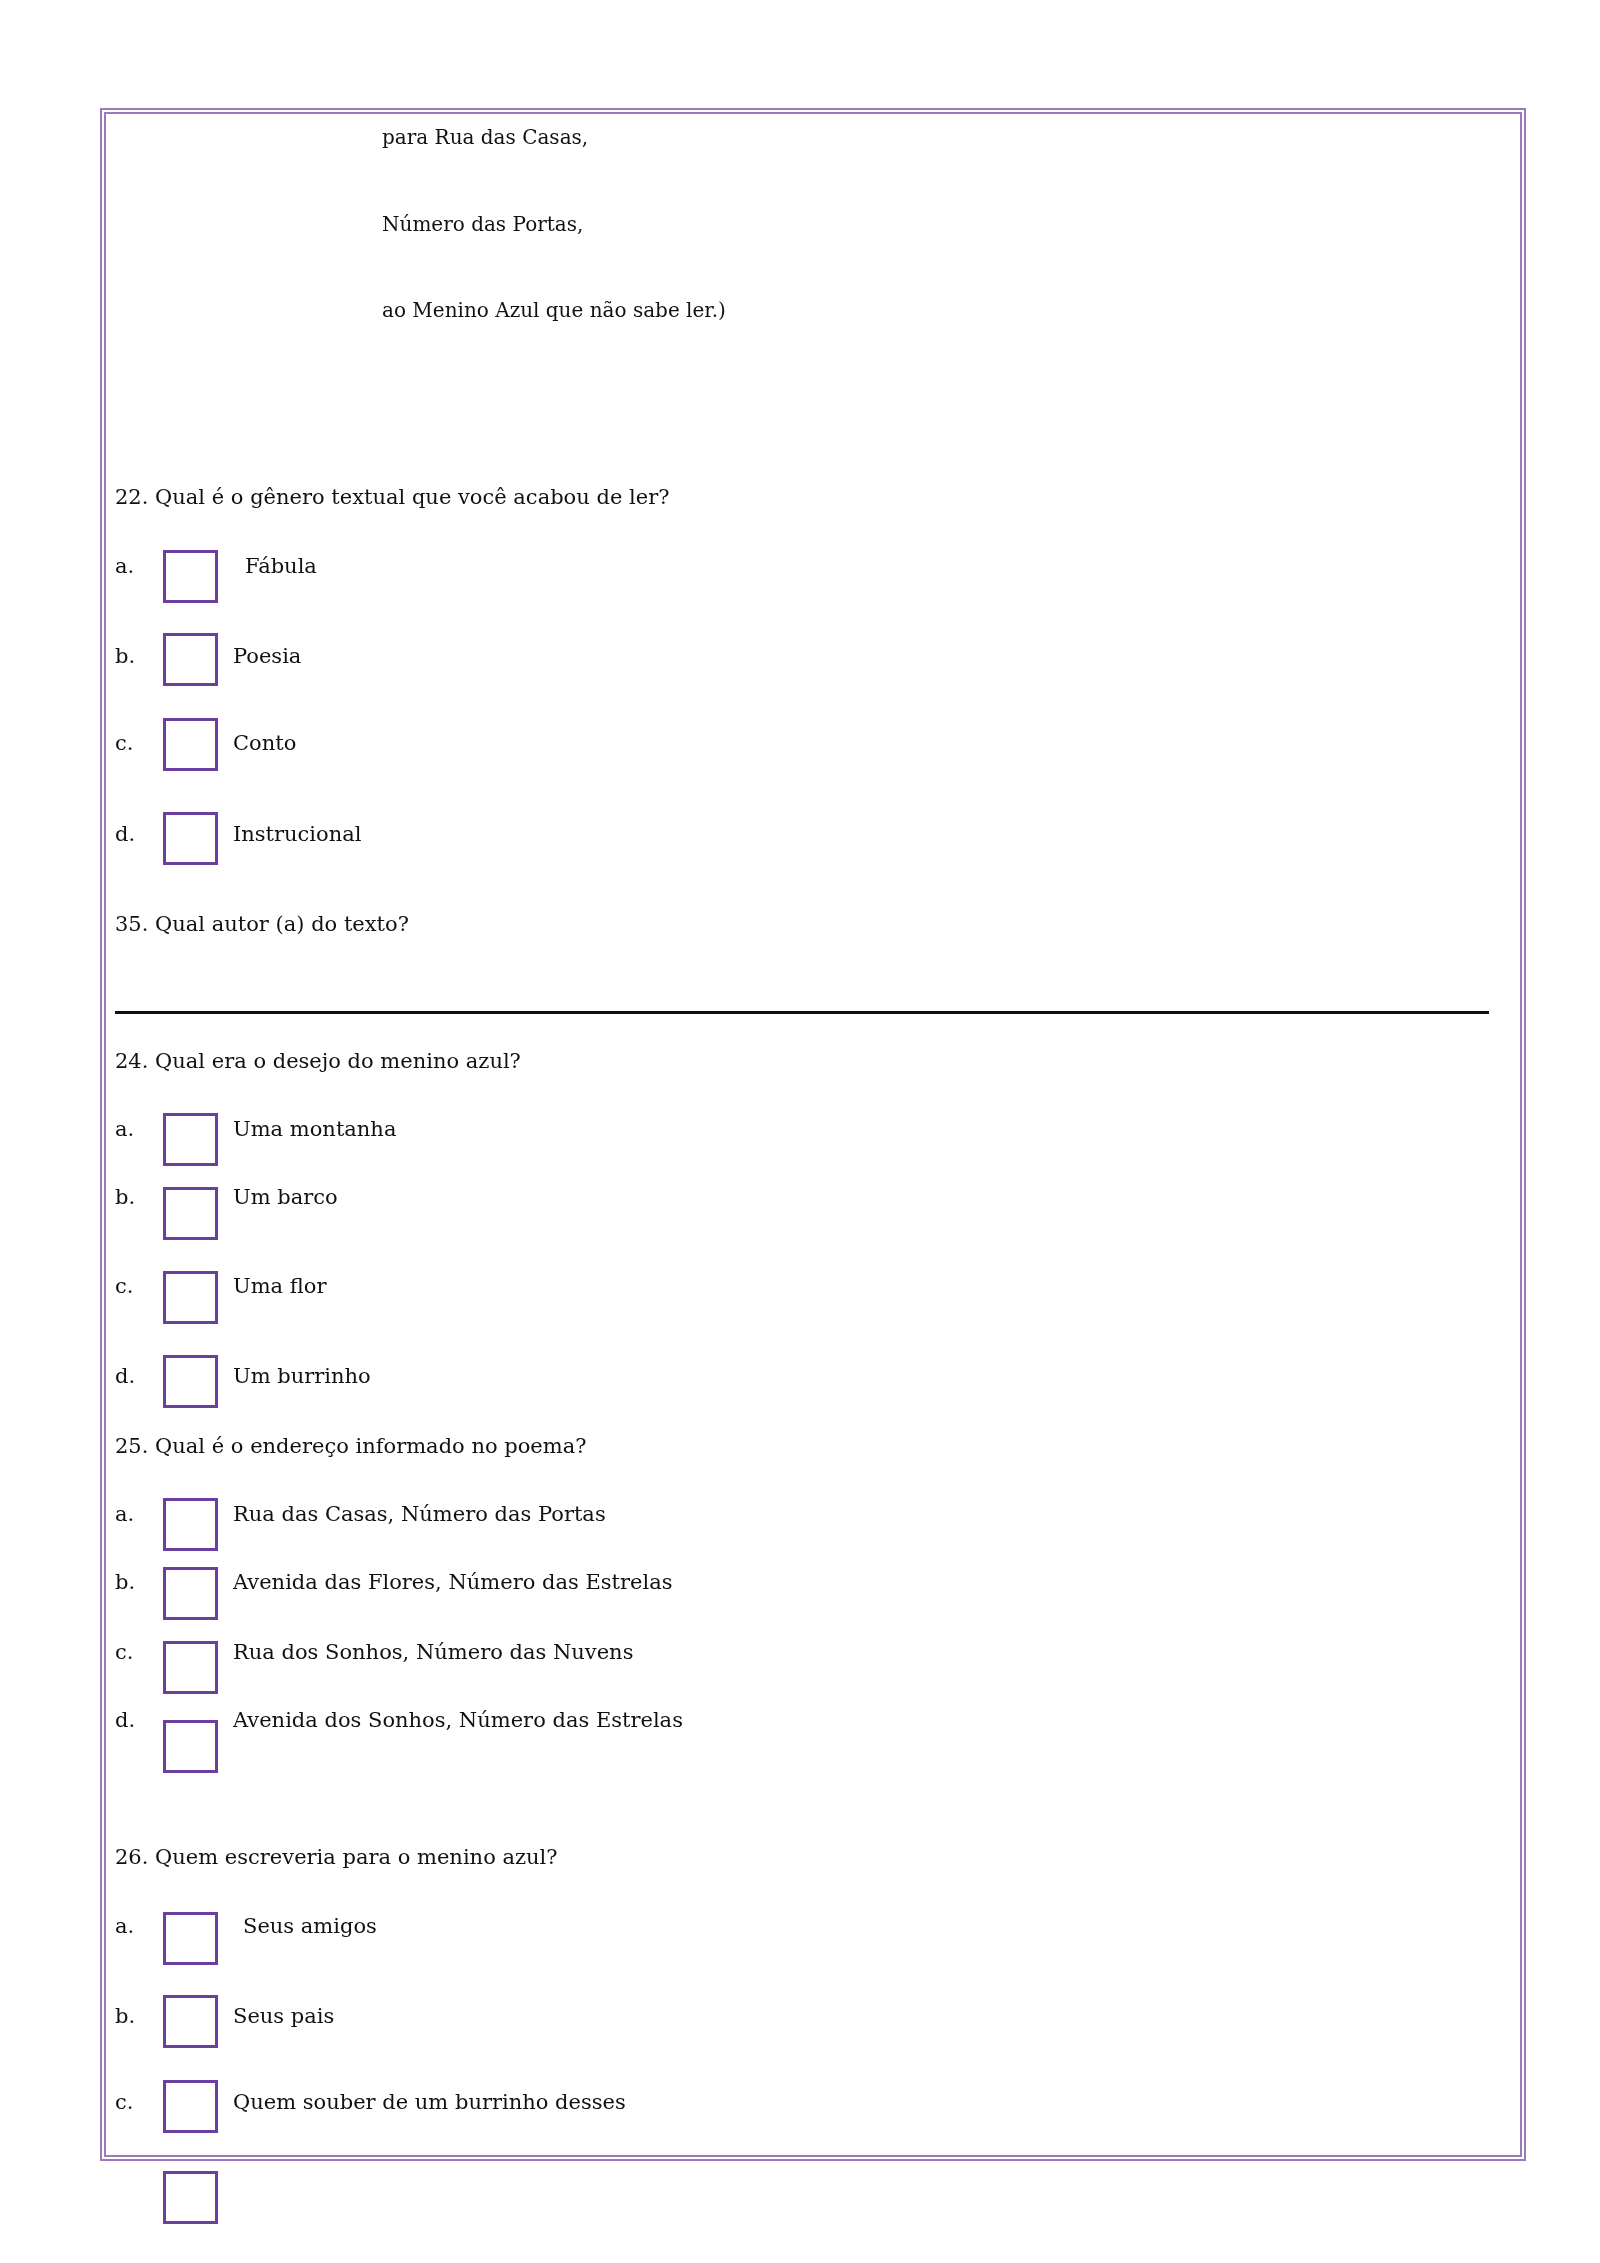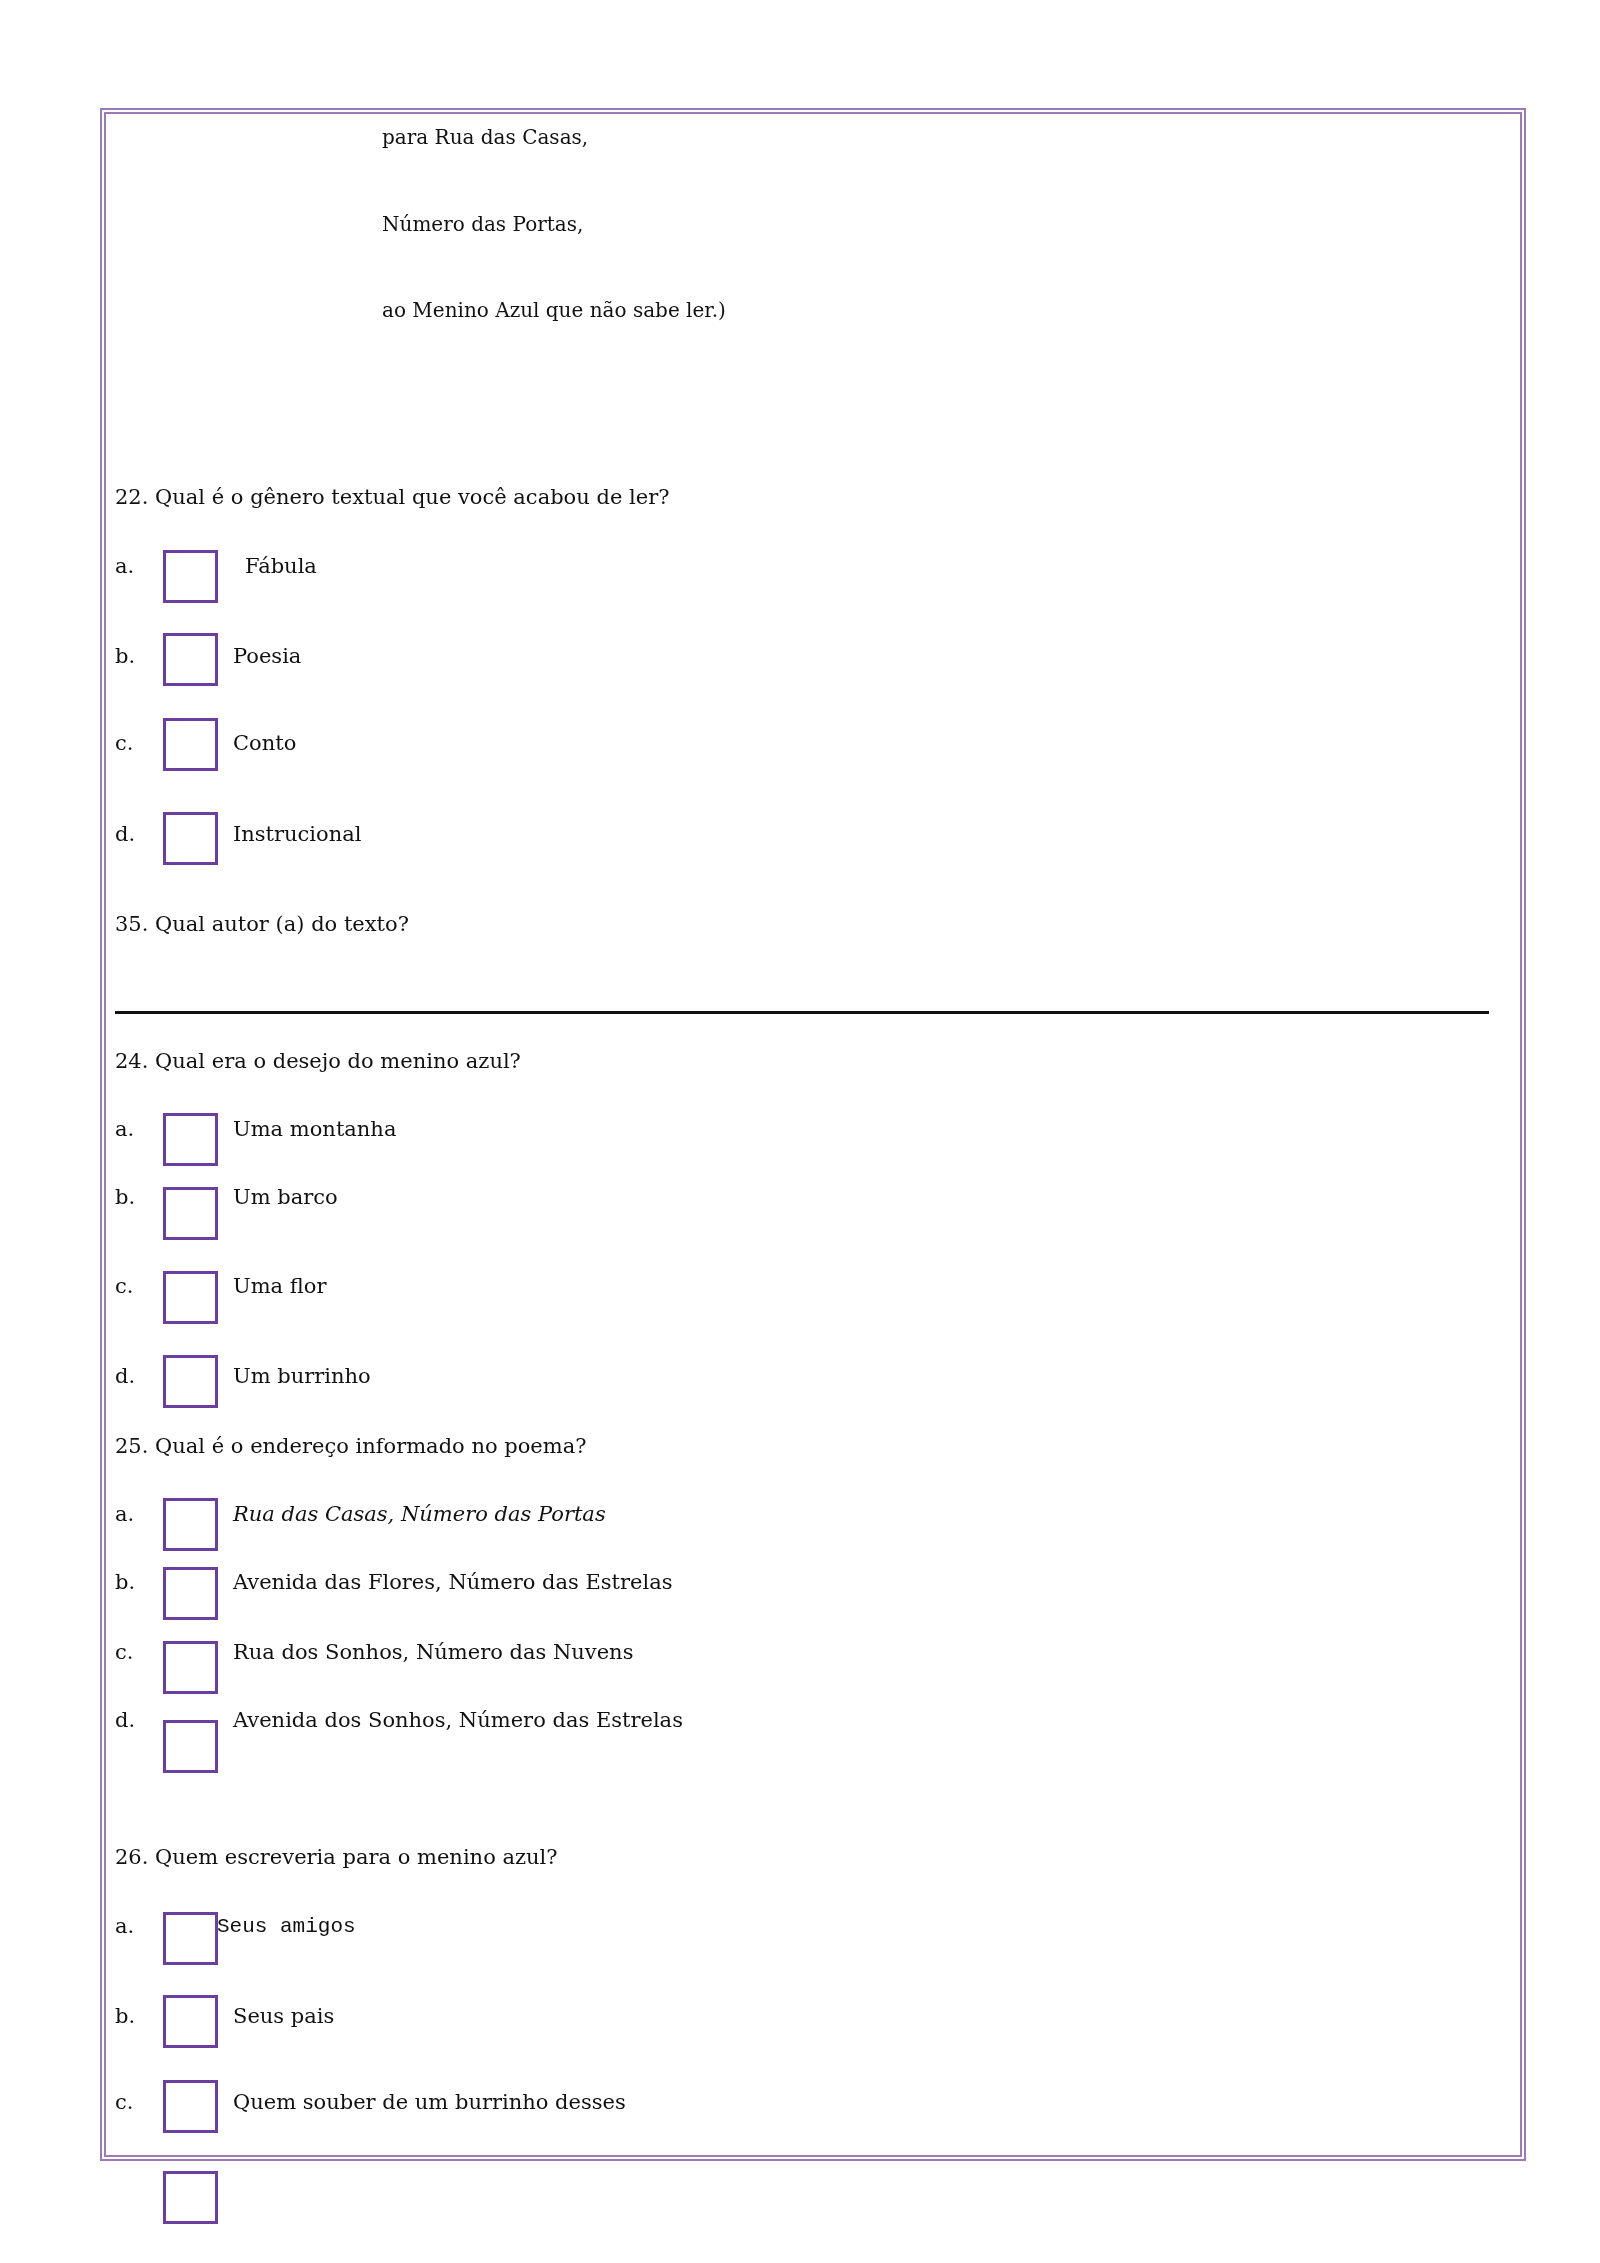--- a/index.html
+++ b/index.html
@@ -66,21 +66,21 @@
 <div>
   <div class="t" style="left:115px; top:1366px;">d.</div>
   <div class="box" style="top:1355px;"></div>
   <div class="t" style="left:233px; top:1366px;">Um burrinho</div>
 </div>
 
 <div class="t" style="left:115px; top:1436px;">25. Qual é o endereço informado no poema?</div>
 <div>
   <div class="t" style="left:115px; top:1504px;">a.</div>
   <div class="box" style="top:1498px;"></div>
-  <div class="t" style="left:233px; top:1504px;font-style:italic;">Rua das Casas, Número das Portas</div>
+  <div class="t" style="left:233px; top:1504px;">Rua das Casas, Número das Portas</div>
 </div>
 <div>
   <div class="t" style="left:115px; top:1572px;">b.</div>
   <div class="box" style="top:1567px;"></div>
   <div class="t" style="left:233px; top:1572px;">Avenida das Flores, Número das Estrelas</div>
 </div>
 <div>
   <div class="t" style="left:115px; top:1642px;">c.</div>
   <div class="box" style="top:1641px;"></div>
   <div class="t" style="left:233px; top:1642px;">Rua dos Sonhos, Número das Nuvens</div>
@@ -88,21 +88,21 @@
 <div>
   <div class="t" style="left:115px; top:1710px;">d.</div>
   <div class="box" style="top:1720px;"></div>
   <div class="t" style="left:233px; top:1710px;">Avenida dos Sonhos, Número das Estrelas</div>
 </div>
 
 <div class="t" style="left:115px; top:1847px;">26. Quem escreveria para o menino azul?</div>
 <div>
   <div class="t" style="left:115px; top:1916px;">a.</div>
   <div class="box" style="top:1912px;"></div>
-  <div class="t" style="left:217px; top:1916px;font-family:Liberation Mono, monospace;">Seus amigos</div>
+  <div class="t" style="left:243px; top:1916px;">Seus amigos</div>
 </div>
 <div>
   <div class="t" style="left:115px; top:2006px;">b.</div>
   <div class="box" style="top:1995px;"></div>
   <div class="t" style="left:233px; top:2006px;">Seus pais</div>
 </div>
 <div>
   <div class="t" style="left:115px; top:2092px;">c.</div>
   <div class="box" style="top:2080px;"></div>
   <div class="t" style="left:233px; top:2092px;">Quem souber de um burrinho desses</div>

